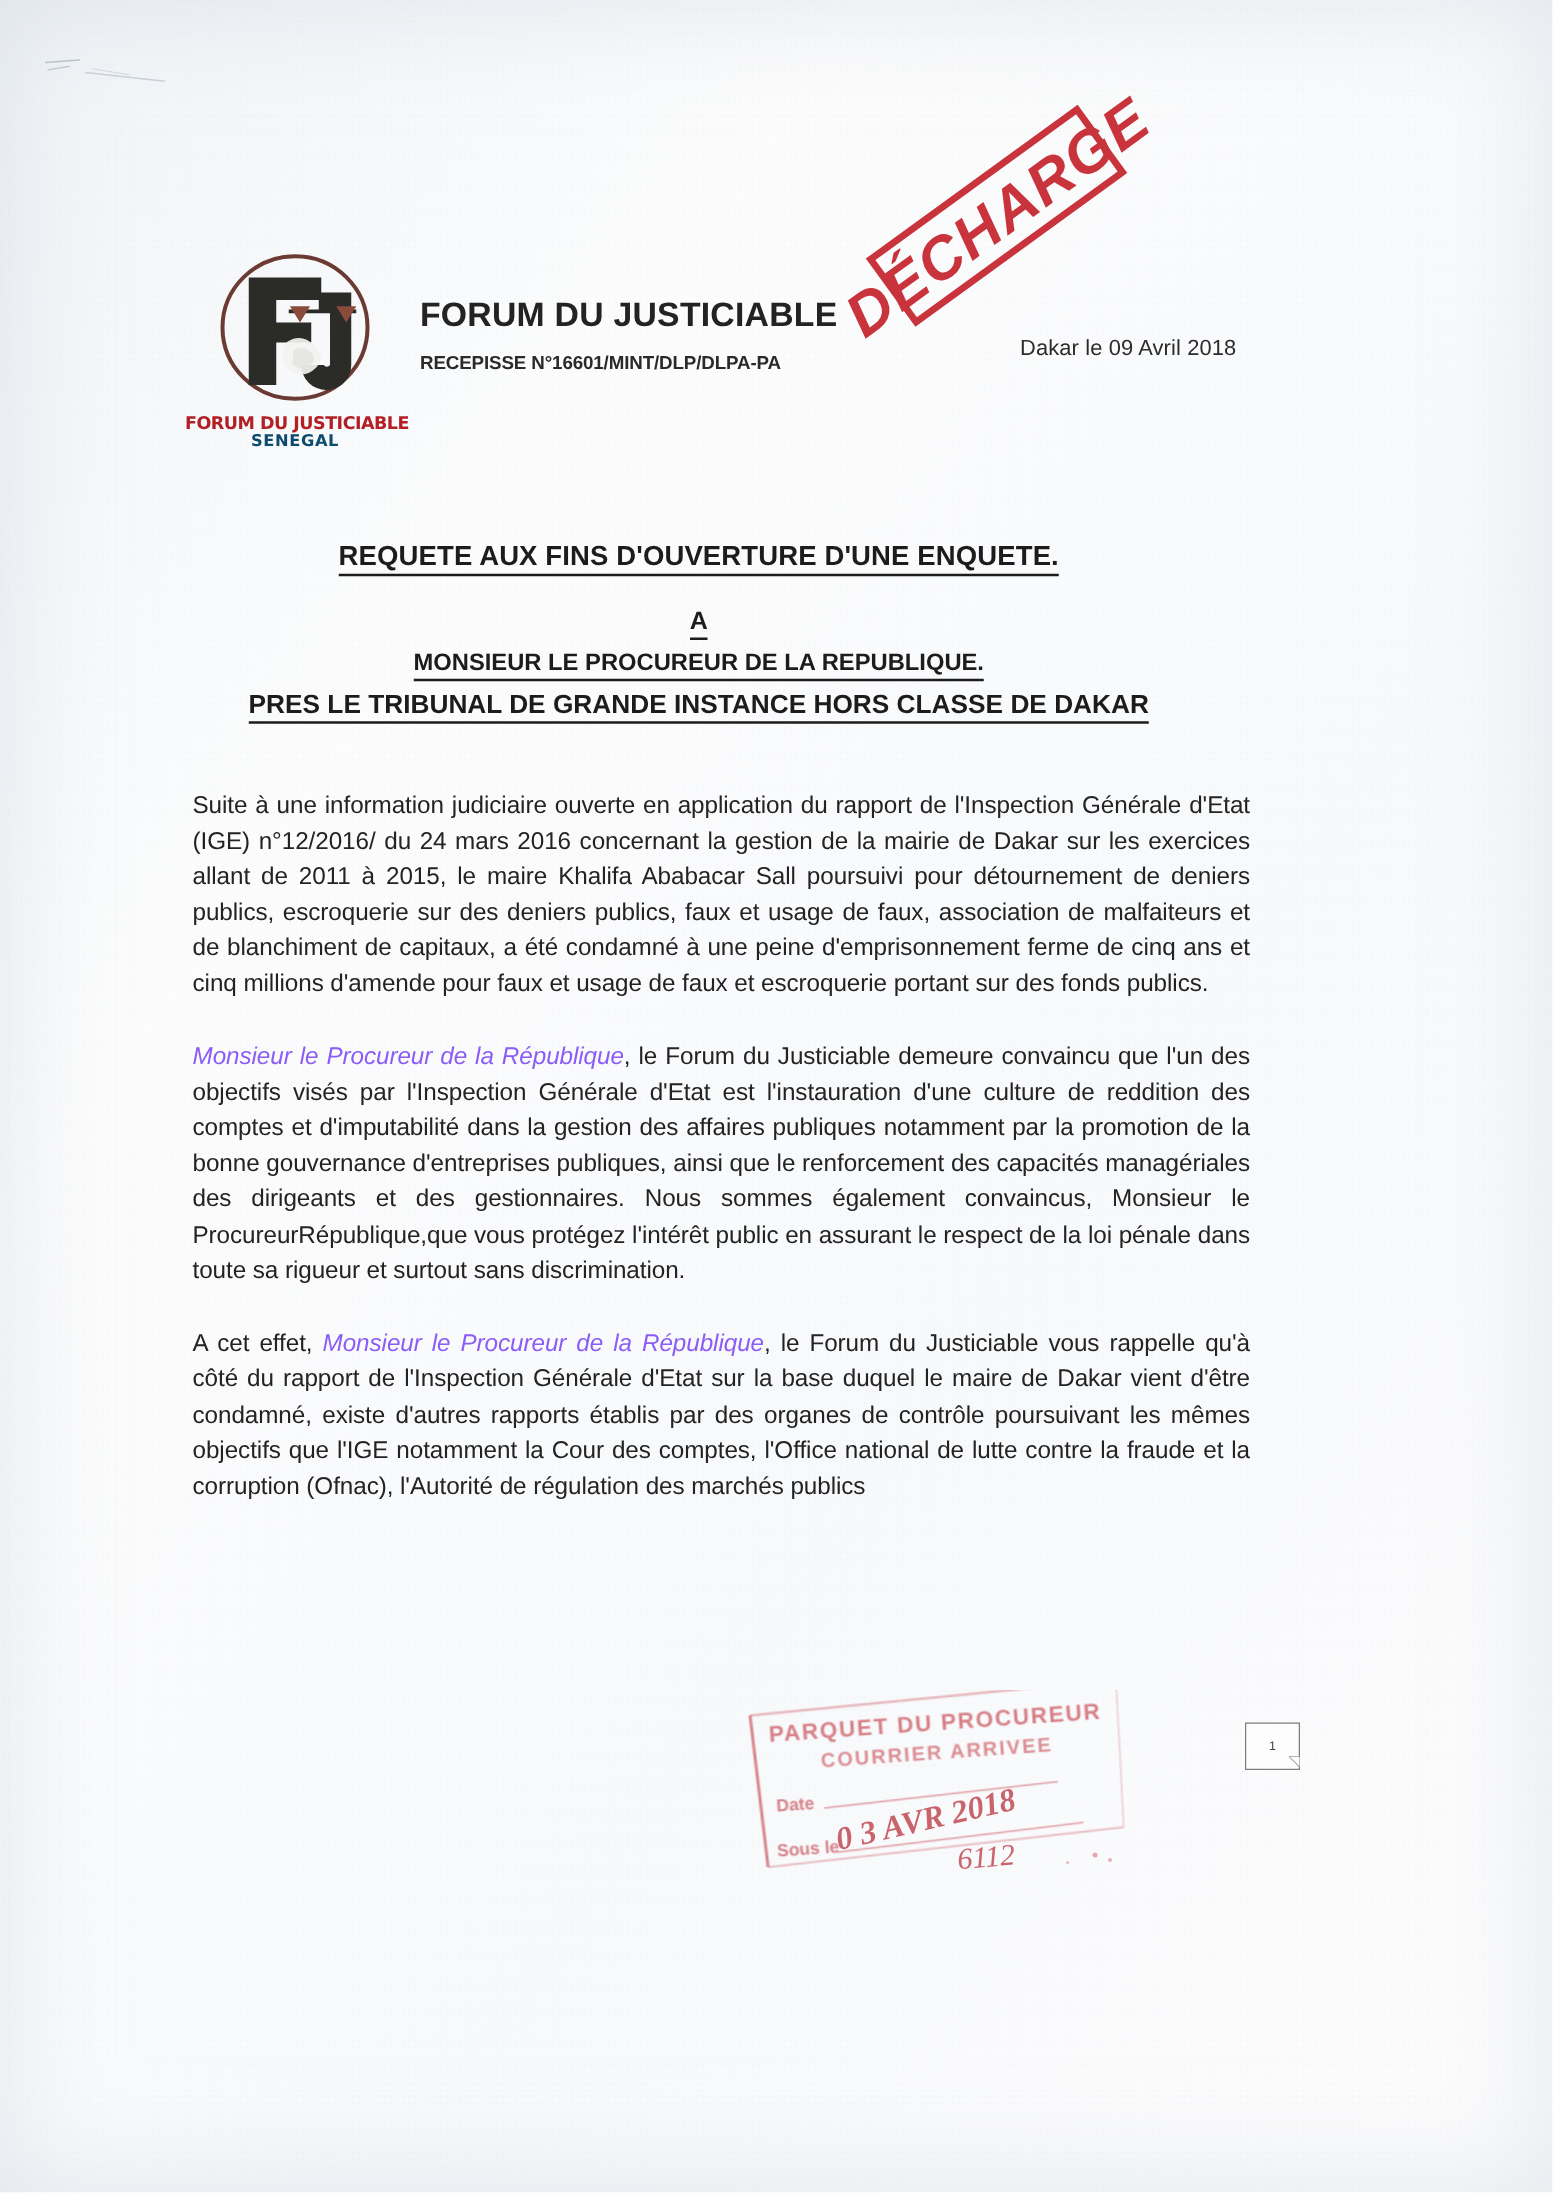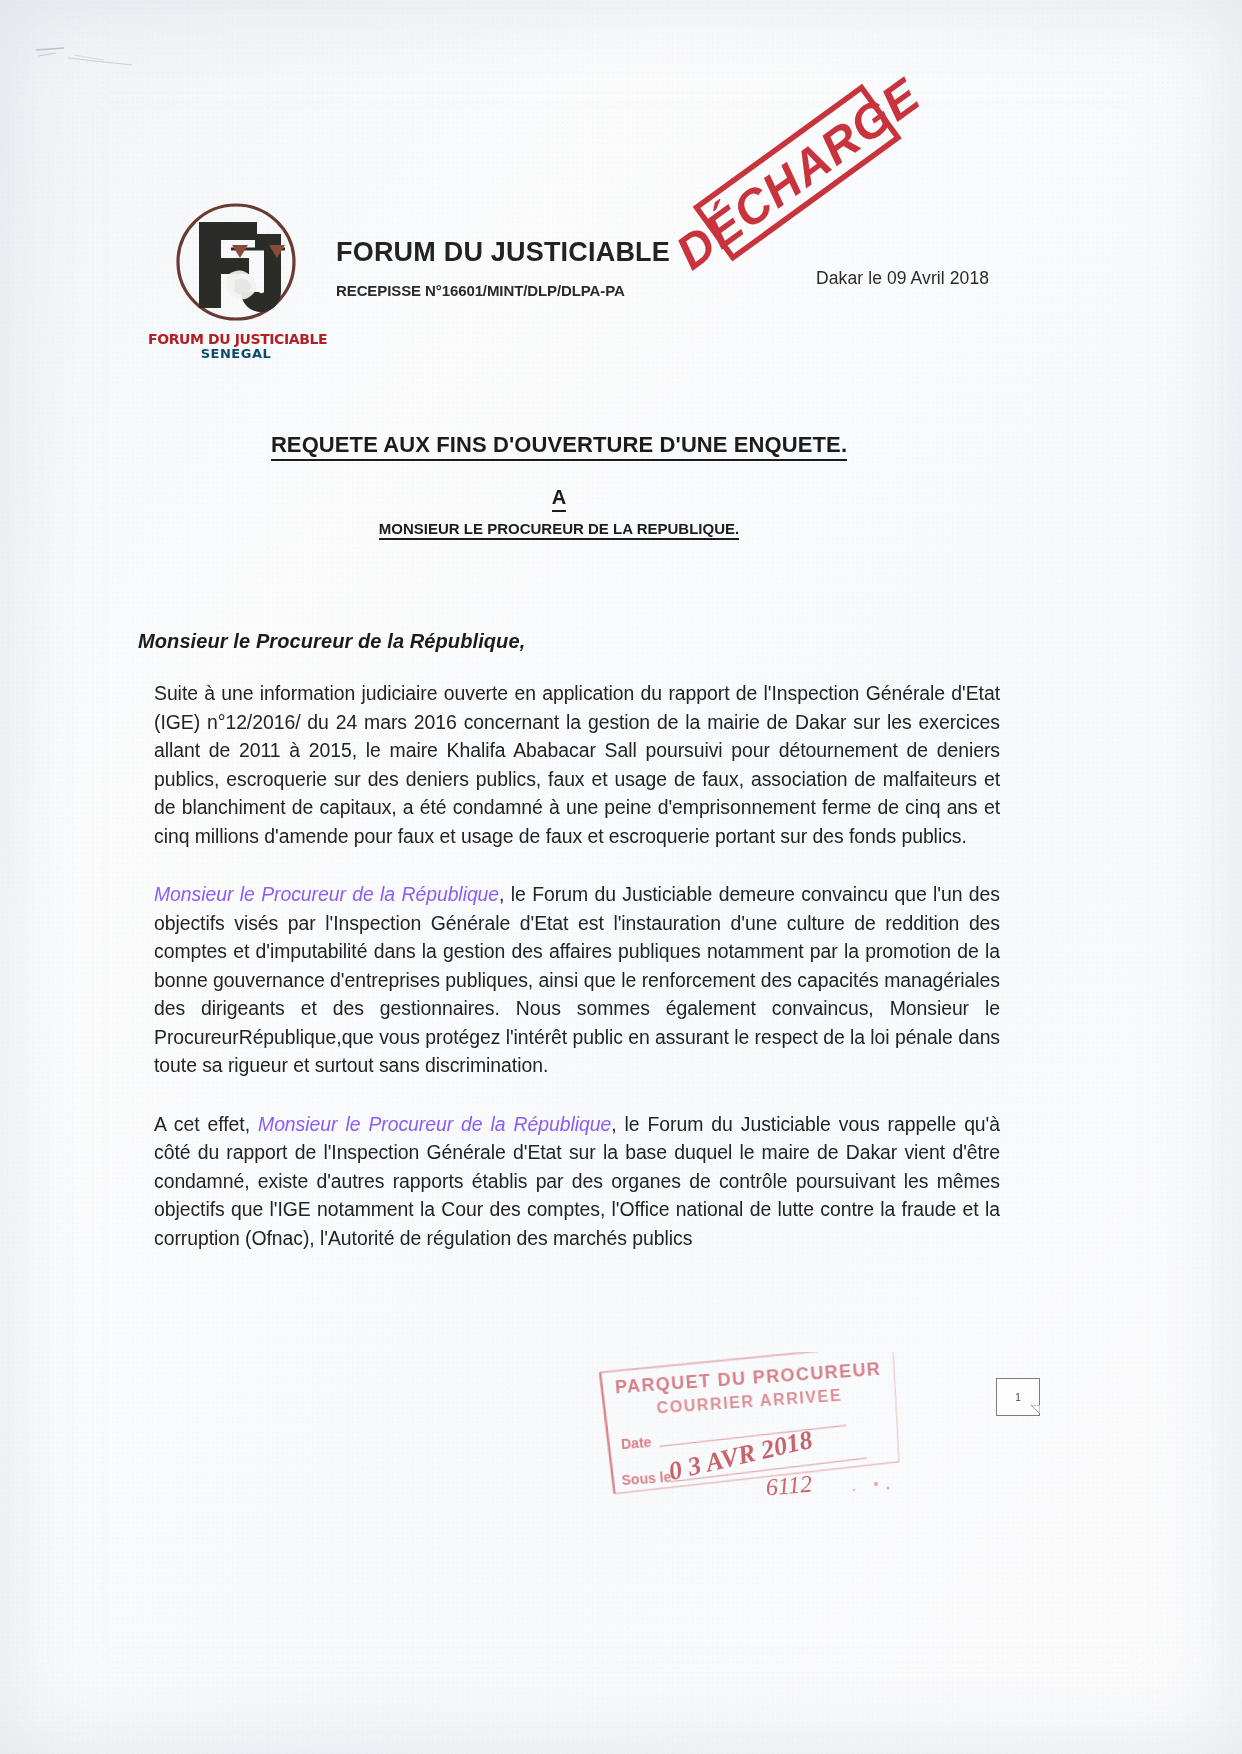--- a/index.html
+++ b/index.html
@@ -140,21 +140,21 @@
     top: 432px;
     font-size: 22px;
     letter-spacing: 0.1px;
   }
   .t2 {
     top: 486px;
     font-size: 20px;
   }
   .t3 {
     top: 520px;
-    font-size: 15px;
+    font-size: 19px;
   }
   .t4 {
     top: 552px;
     font-size: 21px;
   }
   .ul {
     border-bottom: 2.3px solid #1c1c1c;
     padding-bottom: 1px;
     display: inline-block;
   }
@@ -274,23 +274,25 @@
 
   <div class="doc-title t1">
     <span class="ul">REQUETE AUX FINS D'OUVERTURE D'UNE ENQUETE.</span>
   </div>
   <div class="doc-title t2">
     <span class="ul">A</span>
   </div>
   <div class="doc-title t3">
     <span class="ul">MONSIEUR LE PROCUREUR DE LA REPUBLIQUE.</span>
   </div>
+  <div class="doc-title t4">
+    <span class="ul">PRES LE TRIBUNAL DE GRANDE INSTANCE HORS CLASSE DE DAKAR</span>
+  </div>
 
   <div class="body-wrap">
-    <div class="salutation">Monsieur le Procureur de la République,</div>
 
     <p class="para">
       <span>Suite à une information judiciaire ouverte en application du rapport de l'Inspection Générale d'Etat (IGE) n°12/2016/ du 24 mars 2016 concernant la gestion de la mairie de Dakar sur les exercices allant de 2011 à 2015, le maire   Khalifa Ababacar Sall poursuivi pour détournement de deniers publics, escroquerie sur des deniers publics, faux et usage de faux, association de malfaiteurs et de blanchiment de capitaux,  a été condamné à une peine d'emprisonnement ferme de cinq ans et cinq millions d'amende pour faux et usage de faux et escroquerie portant sur des fonds publics.</span>
     </p>
 
     <p class="para">
       <span class="lead">Monsieur le Procureur de la République</span><span>, le Forum du Justiciable demeure convaincu que l'un des objectifs visés par l'Inspection Générale d'Etat est l'instauration d'une culture de reddition des comptes et d'imputabilité dans la gestion des affaires publiques notamment par la promotion de la bonne gouvernance d'entreprises publiques, ainsi que le renforcement des capacités managériales des dirigeants et des gestionnaires. Nous sommes également convaincus, Monsieur le ProcureurRépublique,que vous protégez l'intérêt public en assurant le respect de la loi pénale dans toute sa rigueur et surtout sans discrimination.</span>
     </p>
 
     <p class="para">

